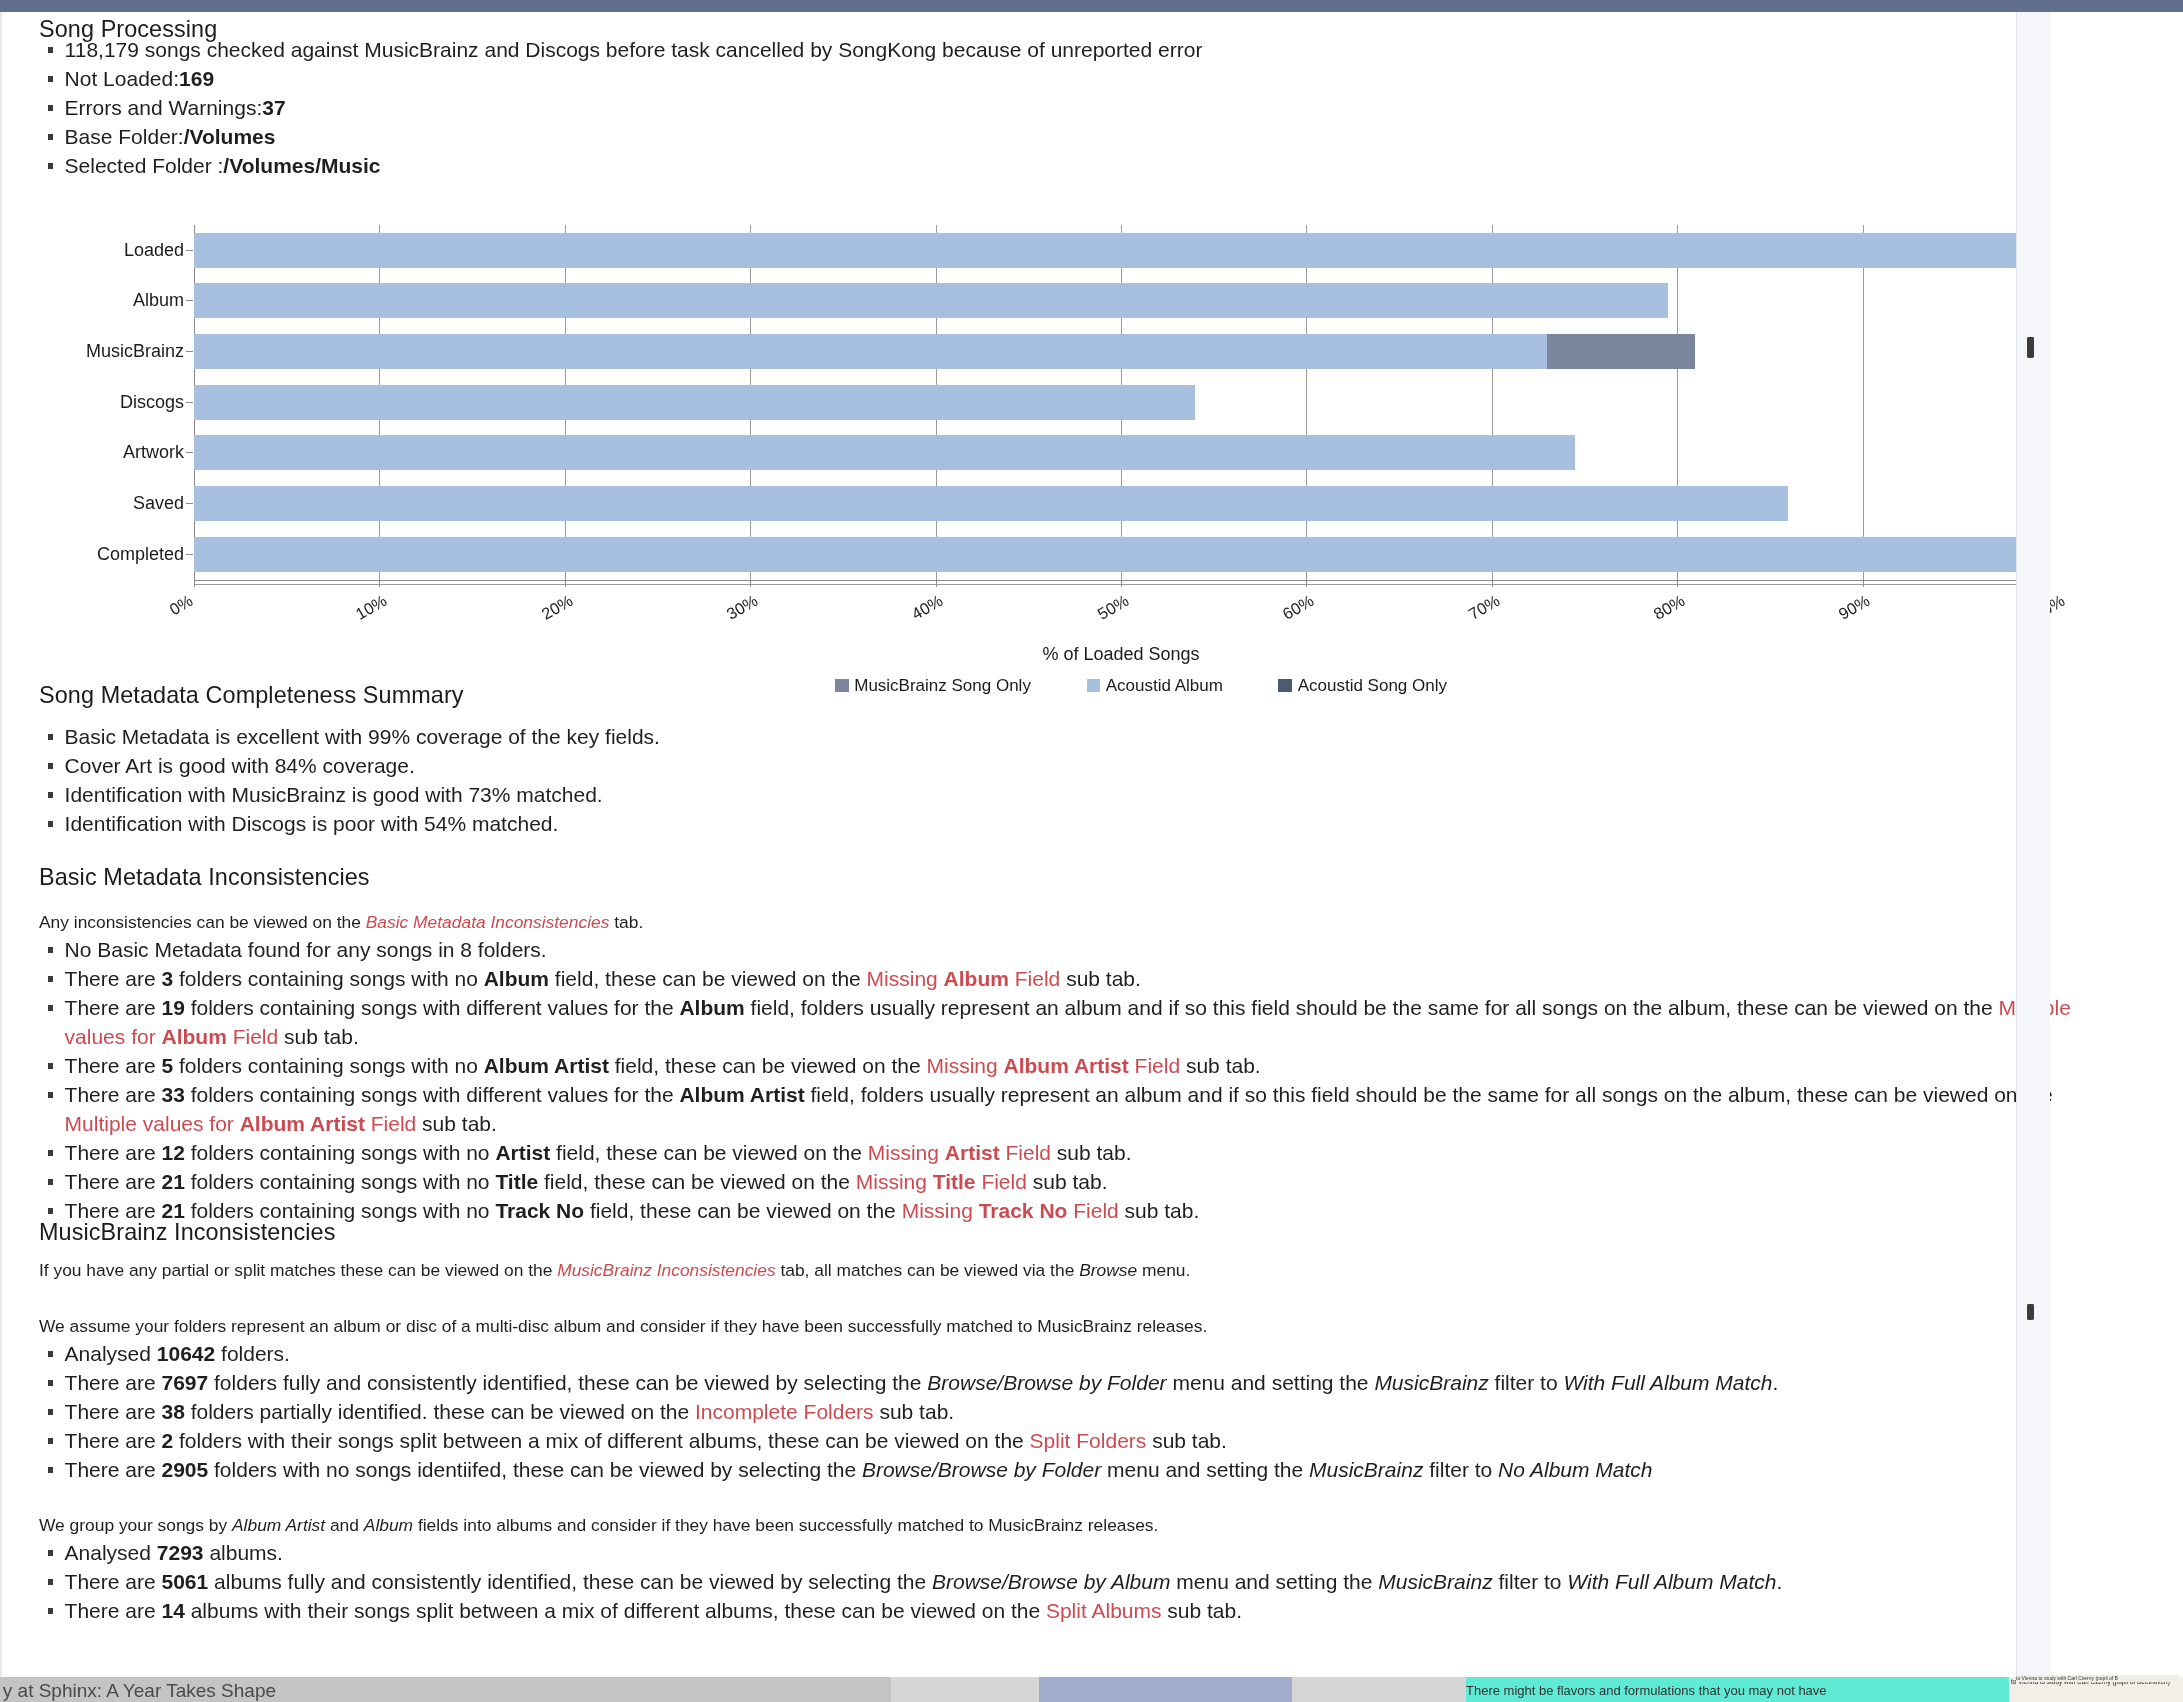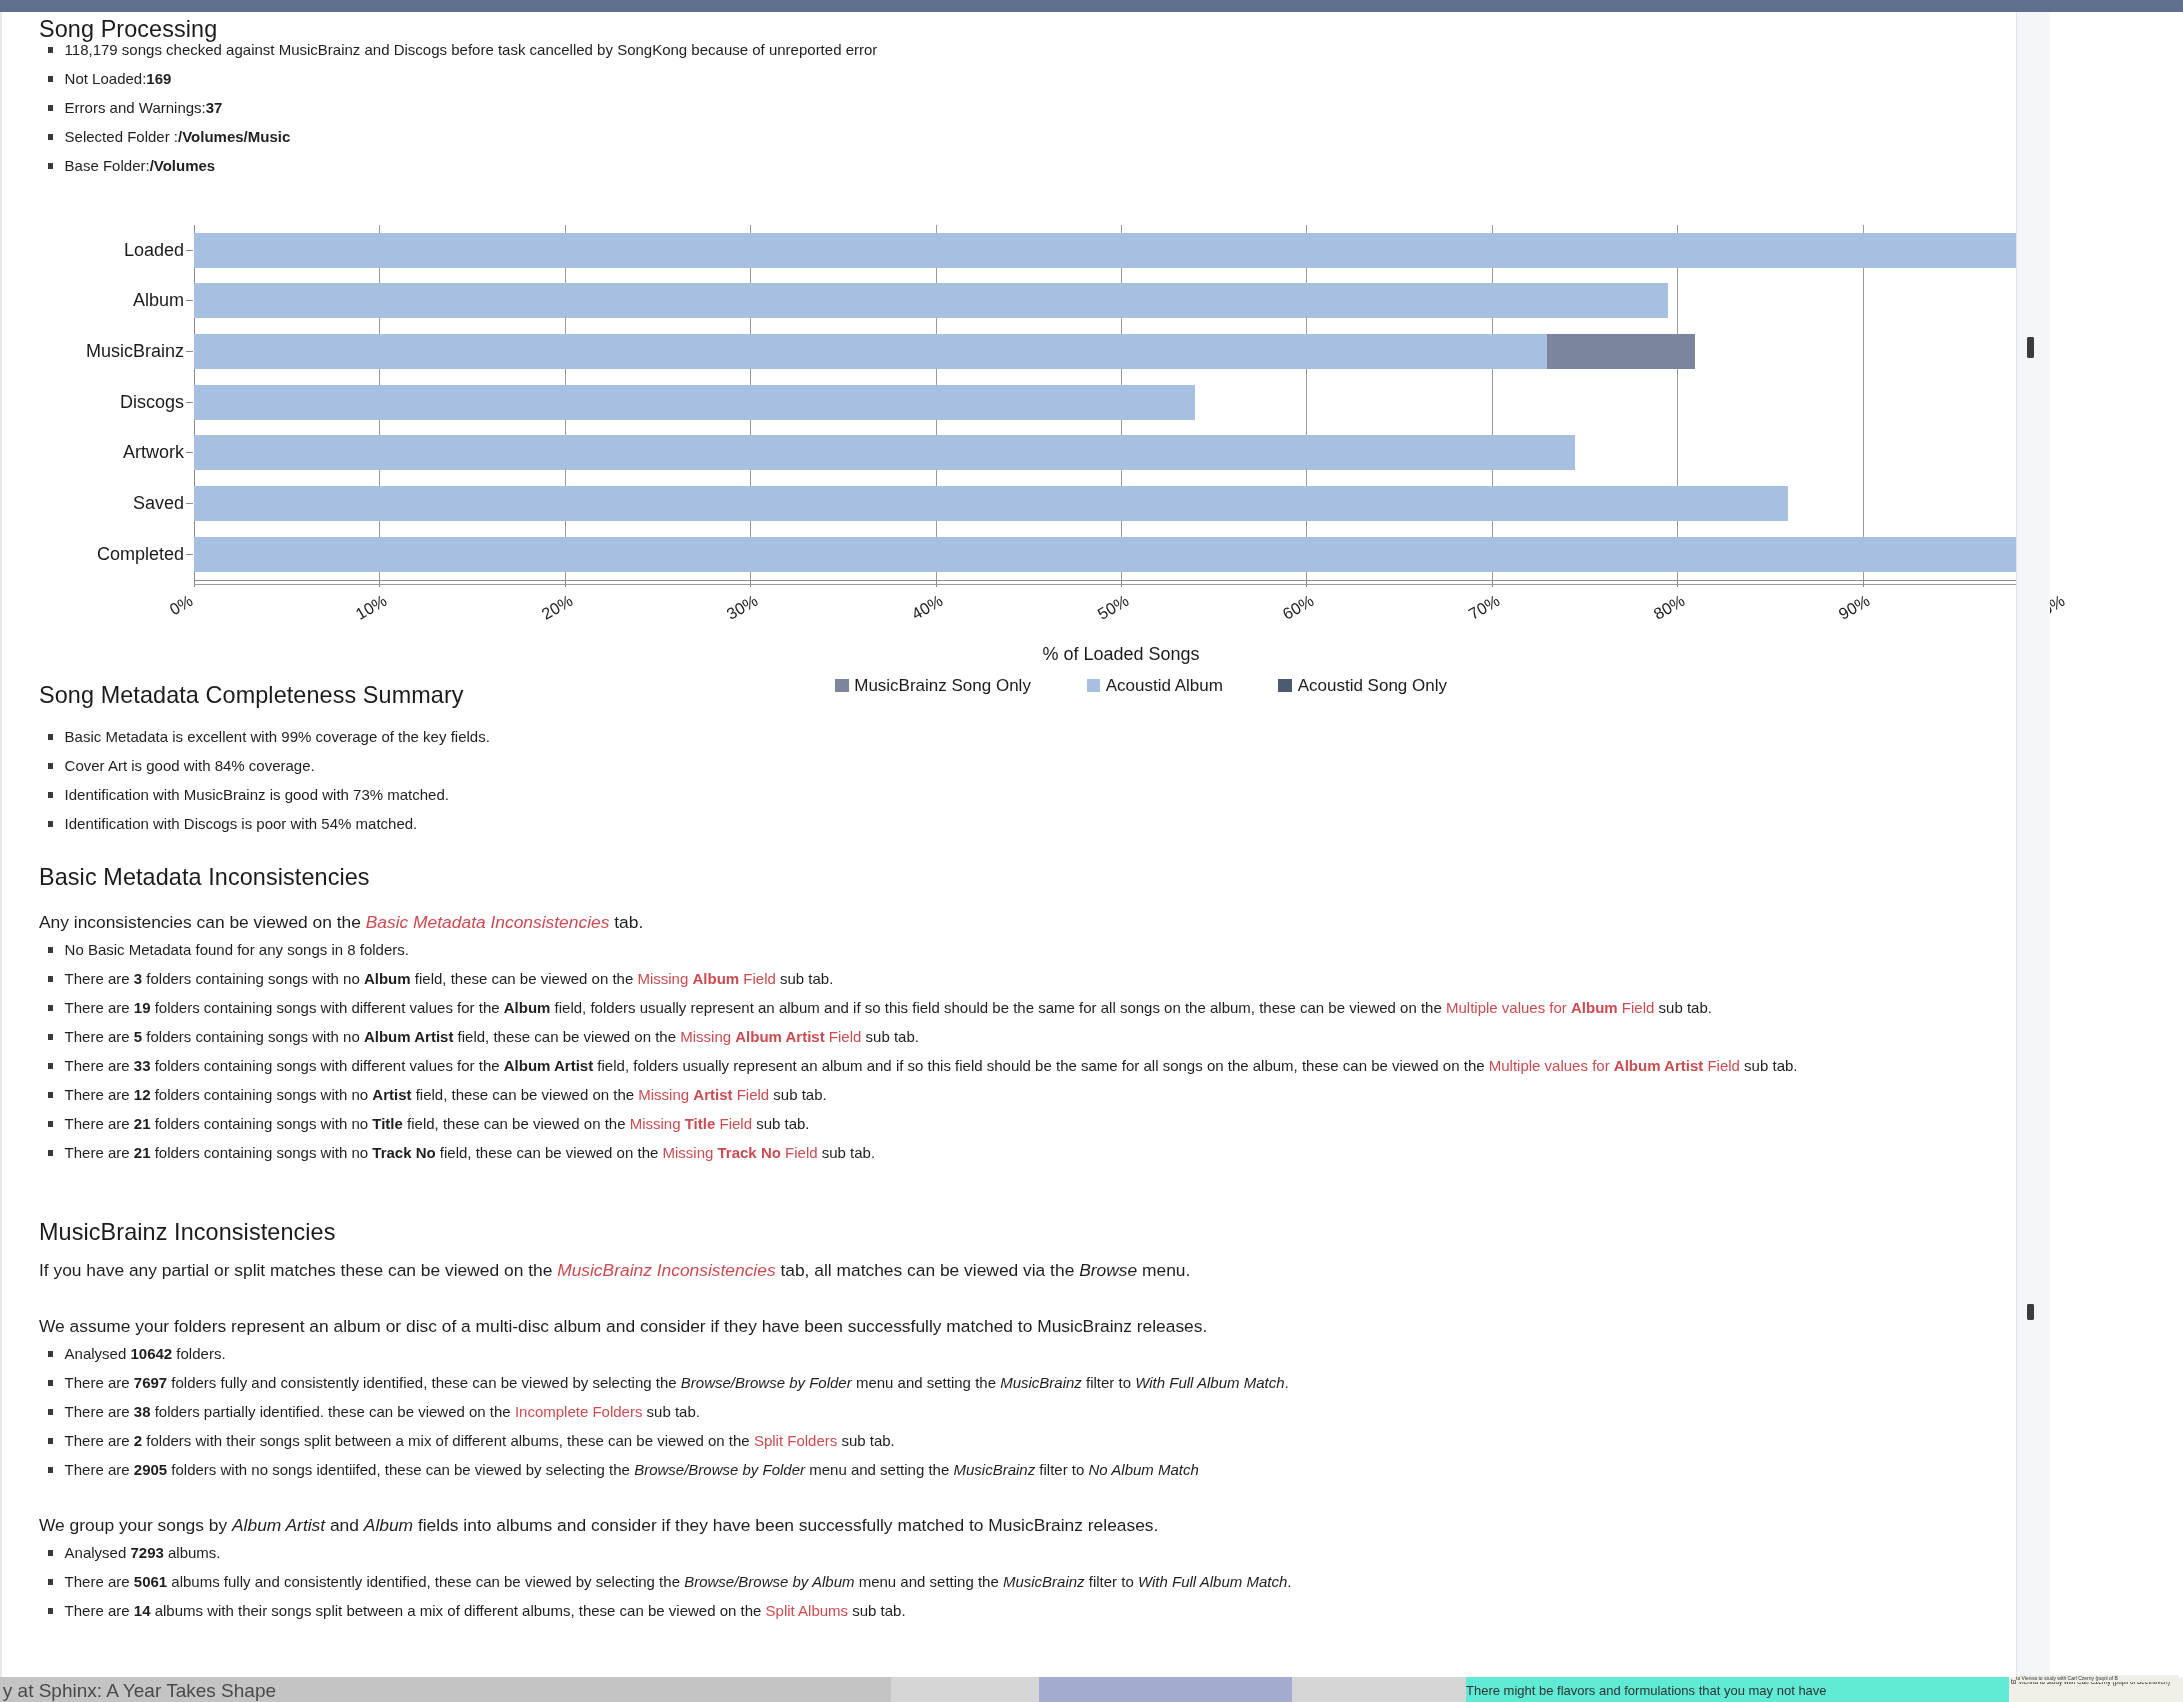--- a/index.html
+++ b/index.html
@@ -70,21 +70,21 @@
   #h-mb-incon       { position:absolute; left:37px; top:1207px; }
 
   
   ul.bl {
     list-style: none;
     margin: 0; padding: 0;
   }
   ul.bl > li {
     position: relative;
     padding-left: 25.6px;
-    font-size: 15px;
+    font-size: 21px;
     line-height: 29px;
     color: #1f1f1f;
   }
   ul.bl > li::before {
     content: "";
     position: absolute;
     left: 8.5px; top: 12px;
     width: 5.7px; height: 5.7px;
     background: #3a3a3a;
   }
@@ -307,24 +307,24 @@
       <li>
         <span>118,179 songs checked against MusicBrainz and Discogs before task cancelled by SongKong because of unreported error</span>
       </li>
       <li>
         <span>Not Loaded:</span><b>169</b>
       </li>
       <li>
         <span>Errors and Warnings:</span><b>37</b>
       </li>
       <li>
-        <span>Selected Folder :</span><b>/Volumes/Music</b>
+        <span>Base Folder:</span><b>/Volumes</b>
       </li>
       <li>
-        <span>Base Folder:</span><b>/Volumes</b>
+        <span>Selected Folder :</span><b>/Volumes/Music</b>
       </li>
     </ul>
 
     <div class="chart">
       <div class="plot">
         <div class="plot-inner" id="plot-inner">
           <div class="axis-left"></div>
           <div class="axis-bottom"></div>
           <div class="axis-bottom2"></div>
         <div class="xtick" style="left: 0px;"></div>

